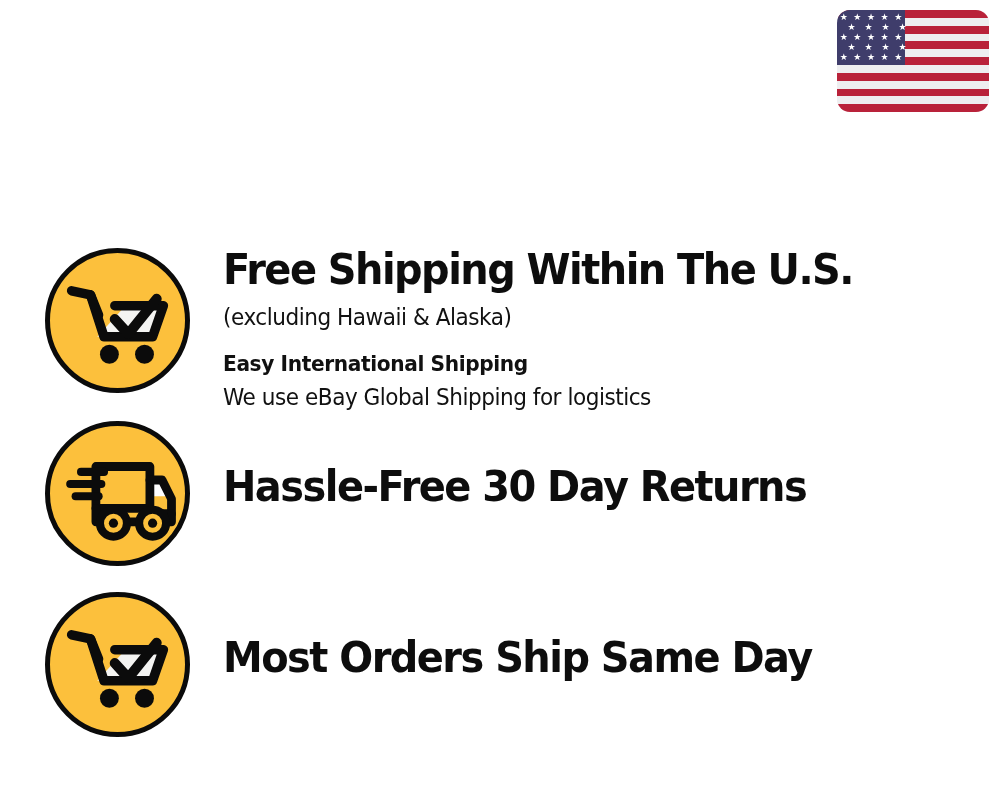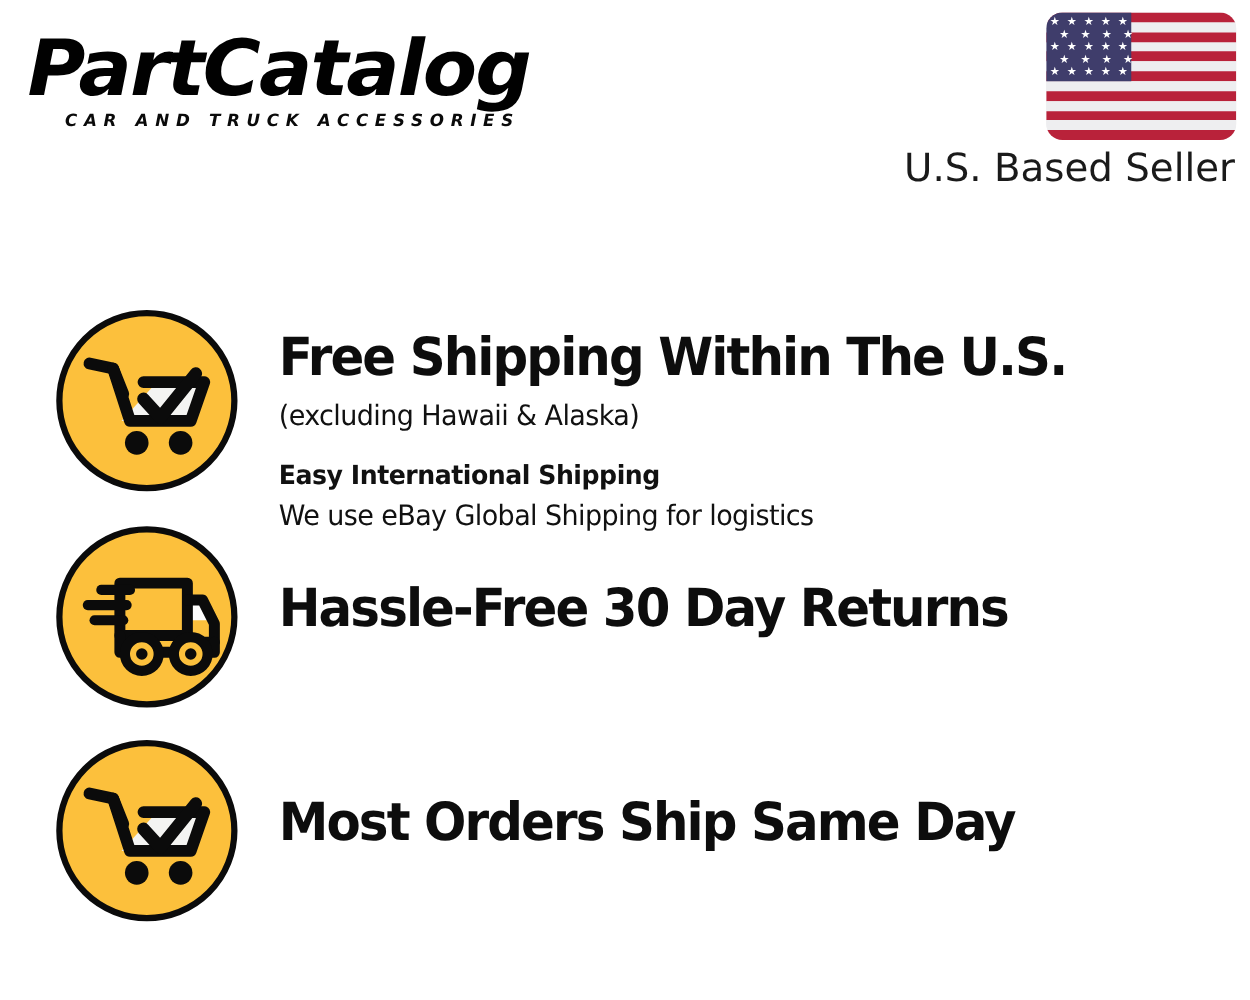--- a/index.html
+++ b/index.html
@@ -133,21 +133,21 @@
   .benefit-icon svg {
     position: absolute;
     left: 0; top: 0;
     width: 135px;
     height: 135px;
   }
 
   .benefit-text {
     position: absolute;
     left: 223px;
-    top: 16px;
+    top: 0;
     width: 760px;
   }
   .benefit-title {
     font-family: "DejaVu Sans", sans-serif;
     font-weight: 700;
     font-size: 42px;
     line-height: 44px;
     letter-spacing: -1.6px;
     color: #0d0d0d;
     white-space: nowrap;
@@ -177,24 +177,20 @@
   #row-0 .line-ebay { margin-top: 5px; }
 
   
   #row-1 .benefit-text, #row-2 .benefit-text { top: 44px; }
 </style>
 </head>
 <body>
 
 <div id="header">
 
-  <div id="brand-logo">
-    <div id="brand-wordmark">PartCatalog</div>
-    <div id="brand-tagline">CAR AND TRUCK ACCESSORIES</div>
-  </div>
 
   <div id="us-flag">
 
     <div class="flag-stripe" style="top:0px;background:#b9223a"></div>
     <div class="flag-stripe" style="top:7.85px;background:#eeeef0"></div>
     <div class="flag-stripe" style="top:15.7px;background:#b9223a"></div>
     <div class="flag-stripe" style="top:23.5px;background:#eeeef0"></div>
     <div class="flag-stripe" style="top:31.4px;background:#b9223a"></div>
     <div class="flag-stripe" style="top:39.2px;background:#eeeef0"></div>
     <div class="flag-stripe" style="top:47.1px;background:#b9223a"></div>
@@ -235,21 +231,20 @@
       <div class="star-row" style="top:42px">
           <span class="star">★</span>
           <span class="star">★</span>
           <span class="star">★</span>
           <span class="star">★</span>
           <span class="star">★</span>
         </div>
     </div>
   </div>
 
-  <div id="seller-label">U.S. Based Seller</div>
 </div>
 
 <div class="benefit-row" id="row-0">
   <div class="benefit-icon">
     <svg viewBox="0 0 100 100" aria-hidden="true">
       <path d="M55 40 L83 40 L77 62 L35 62" fill="#f4f4f2"></path>
       <path d="M16 28 L30 31 L36 46" fill="none" stroke="#0b0b0b" stroke-width="7" stroke-linecap="round" stroke-linejoin="round"></path>
       <path d="M30 31 L40 62 L76 62 L84 39 L48 39" fill="none" stroke="#0b0b0b" stroke-width="7" stroke-linecap="round" stroke-linejoin="round"></path>
       <path d="M48 49 L58 60 L79 34" fill="none" stroke="#0b0b0b" stroke-width="7.5" stroke-linecap="round" stroke-linejoin="round"></path>
       <circle cx="44" cy="75" r="7" fill="#0b0b0b"></circle>

